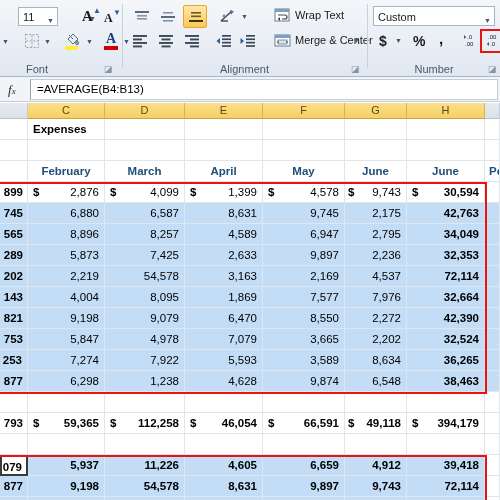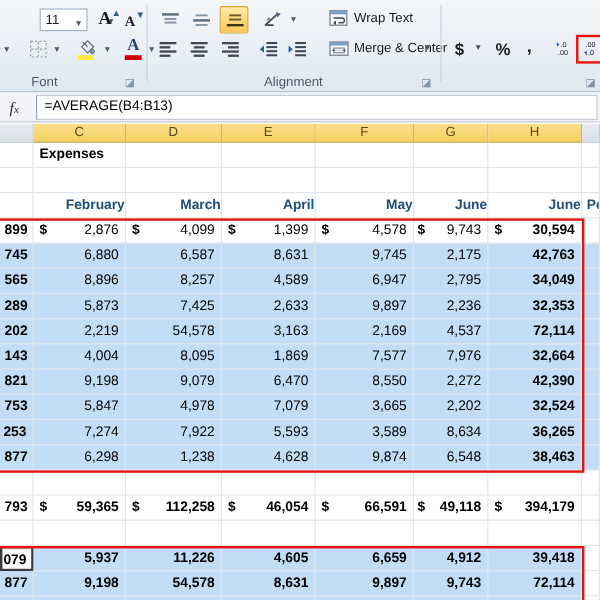--- a/index.html
+++ b/index.html
@@ -72,38 +72,38 @@
   .cell{
     position:absolute;box-sizing:border-box;
     border-right:1px solid #e2e6ea;border-bottom:1px solid #e2e6ea;
     font-size:11.5px;color:#000;
     line-height:20px;height:21px;
     white-space:nowrap;overflow:hidden;
   }
   .cell.num{text-align:right;padding-right:5px;}
   .cell.txt{text-align:left;padding-left:5px;}
   .cell.bold{font-weight:bold;}
-  .cell.mon{color:#1f4e79;font-weight:bold;text-align:right;}
+  .cell.mon{color:#1f4e79;font-weight:bold;text-align:center;}
   .cell.sel{background:#c3ddf7;}
   .dol{position:absolute;left:5px;top:0;line-height:20px;font-weight:bold;}
   .cell.active{background:#fff;border:2px solid #3b3b3b;}
 </style>
 </head>
 <body>
 
 <div id="app">
 
   <div class="ribbon">
 
     <div class="rgroup" style="left:0;width:121px;">
 
       <div class="btn" style="left:86px;top:10px;width:12px;height:16px;">
         <span class="caret" style="position:absolute;left:3px;top:5px;">▼</span>
       </div>
-      <div class="combo" style="left:33px;top:7px;width:40px;">
+      <div class="combo" style="left:18px;top:7px;width:40px;">
         <span class="cv">11</span>
         <span class="ca">▼</span>
       </div>
       <div class="btn" style="left:80px;top:6px;width:20px;height:20px;">
         <span class="lbl" style="left:2px;top:2px;font-size:15px;font-weight:bold;font-family:'Liberation Serif',serif;">A</span>
         <span class="lbl" style="left:13px;top:0px;font-size:8px;color:#2a5d9e;">▲</span>
       </div>
       <div class="btn" style="left:102px;top:7px;width:18px;height:20px;">
         <span class="lbl" style="left:2px;top:4px;font-size:12px;font-weight:bold;font-family:'Liberation Serif',serif;">A</span>
         <span class="lbl" style="left:11px;top:1px;font-size:8px;color:#2a5d9e;">▼</span>
@@ -244,20 +244,24 @@
       <div class="btn" style="left:228px;top:33px;width:12px;height:16px;">
         <span class="caret" style="position:absolute;left:2px;top:4px;">▼</span>
       </div>
       <div class="gname">Alignment</div>
       <div class="dlg" style="right:6px;">◪</div>
     </div>
 
     <div class="gsep" style="left:367px;"></div>
 
     <div class="rgroup" style="left:368px;width:132px;">
+      <div class="combo" style="left:5px;top:6px;width:122px;height:20px;">
+        <span class="cv" style="top:3px;">Custom</span>
+        <span class="ca" style="top:6px;">▼</span>
+      </div>
       <div class="btn" style="left:7px;top:31px;width:18px;height:20px;">
         <span class="lbl" style="left:4px;top:2px;font-size:14px;font-weight:bold;">$</span>
       </div>
       <div class="btn" style="left:25px;top:33px;width:12px;height:16px;">
         <span class="caret" style="position:absolute;left:2px;top:4px;">▼</span>
       </div>
       <div class="btn" style="left:42px;top:31px;width:20px;height:20px;">
         <span class="lbl" style="left:3px;top:2px;font-size:14px;font-weight:bold;">%</span>
       </div>
       <div class="btn" style="left:66px;top:31px;width:18px;height:20px;">
@@ -271,20 +275,21 @@
         </svg>
       </div>
       <div class="btn" style="left:114px;top:31px;width:20px;height:20px;">
         <svg width="18" height="16" viewBox="0 0 18 16" style="position:absolute;left:1px;top:2px;">
           <text x="5" y="6" font-size="6" fill="#1a1a1a" font-family="Liberation Sans">.00</text>
           <path d="M6 9 l-2.2 2 l2.2 2 z" fill="#2a5d9e"></path>
           <text x="7" y="13" font-size="6" fill="#1a1a1a" font-family="Liberation Sans">.0</text>
         </svg>
       </div>
       <div class="redbox" style="left:112px;top:29px;width:24px;height:24px;"></div>
+      <div class="gname">Number</div>
       <div class="dlg" style="right:3px;">◪</div>
     </div>
   </div>
 
   <div class="fbar">
     <span class="fx">f<span class="fxsub">x</span></span>
     <div class="fbinput">=AVERAGE(B4:B13)</div>
   </div>
 
   <div class="grid">

